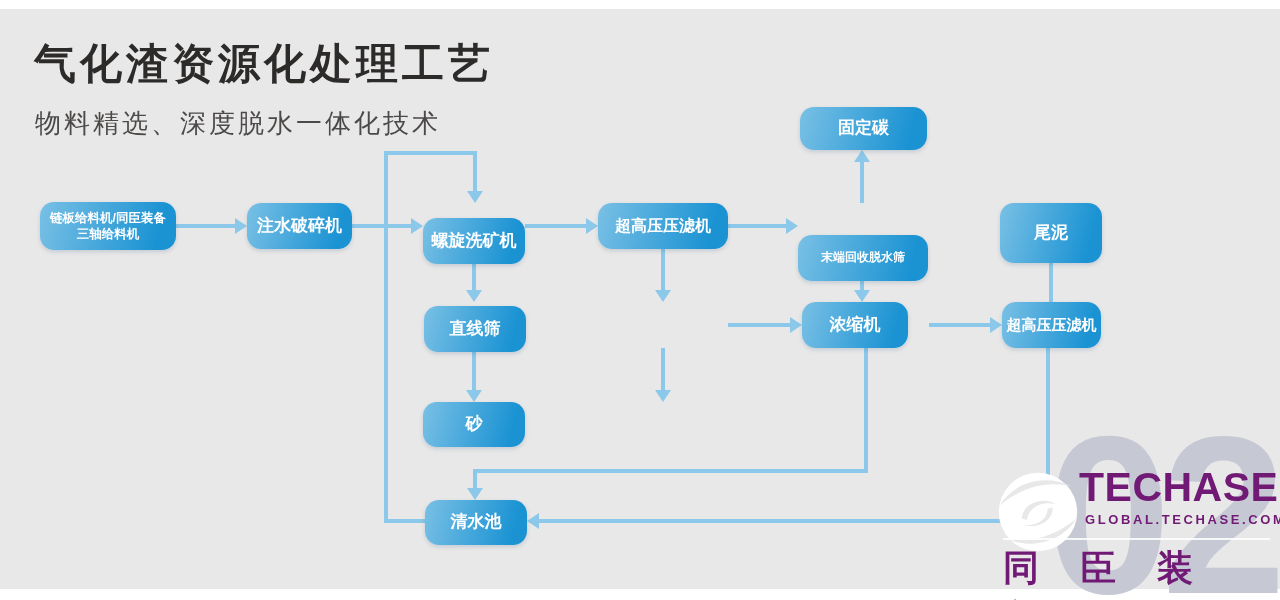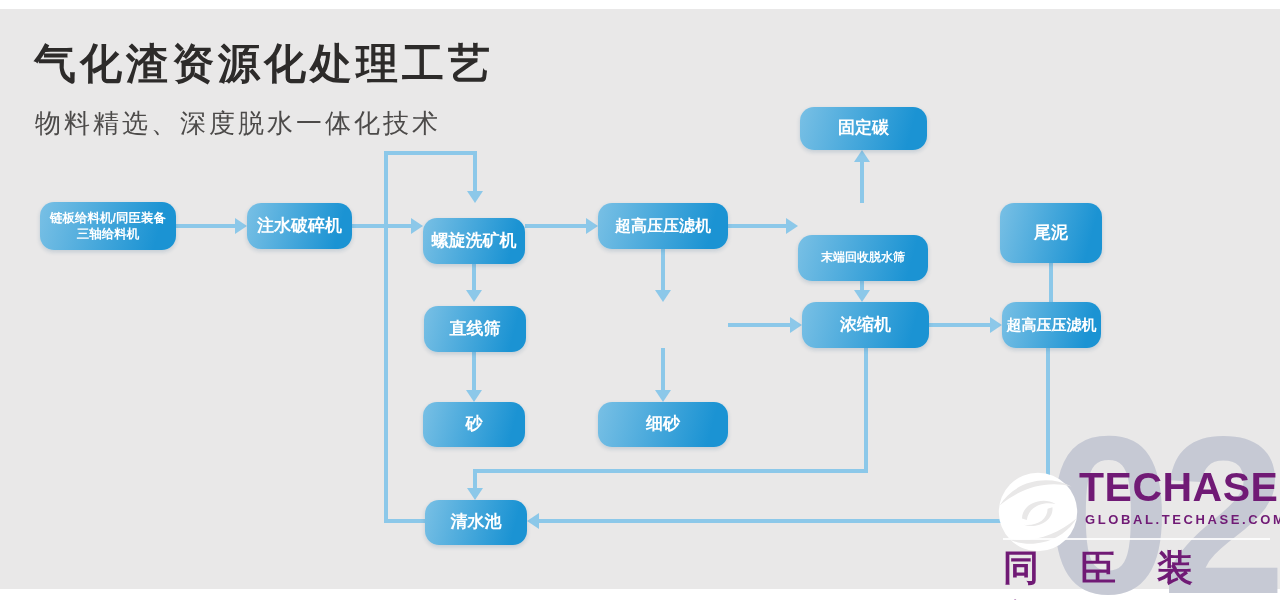--- a/index.html
+++ b/index.html
@@ -99,31 +99,28 @@
       </div>
       <div class="node" style="left: 1000px; top: 203px; width: 102px; height: 60px; font-size: 17px;">
         <span>尾泥</span>
       </div>
       <div class="node" style="left: 800px; top: 107px; width: 127px; height: 43px; font-size: 17px;">
         <span>固定碳</span>
       </div>
       <div class="node" style="left: 424px; top: 306px; width: 102px; height: 46px; font-size: 17px;">
         <span>直线筛</span>
       </div>
-      <div class="node" style="left: 802px; top: 302px; width: 127px; height: 46px; font-size: 17px;">
+      <div class="node" style="left: 802px; top: 302px; width: 106px; height: 46px; font-size: 17px;">
         <span>浓缩机</span>
       </div>
       <div class="node" style="left: 1002px; top: 302px; width: 99px; height: 46px; font-size: 15px;">
         <span>超高压压滤机</span>
       </div>
       <div class="node" style="left: 423px; top: 402px; width: 102px; height: 45px; font-size: 17px;">
         <span>砂</span>
-      </div>
-      <div class="node" style="left: 598px; top: 402px; width: 130px; height: 45px; font-size: 17px;">
-        <span>细砂</span>
       </div>
       <div class="node" style="left: 425px; top: 500px; width: 102px; height: 45px; font-size: 17px;">
         <span>清水池</span>
       </div>
     </div>
 
   <div class="brand">
     <svg class="brand-logo" width="80" height="84" viewBox="0 0 100 100">
       <circle cx="50" cy="50" r="49" fill="#ffffff"></circle>
       <path d="M2,42 C20,12 60,2 92,18 C60,10 28,20 2,42 Z" fill="#e9e8e8"></path>

